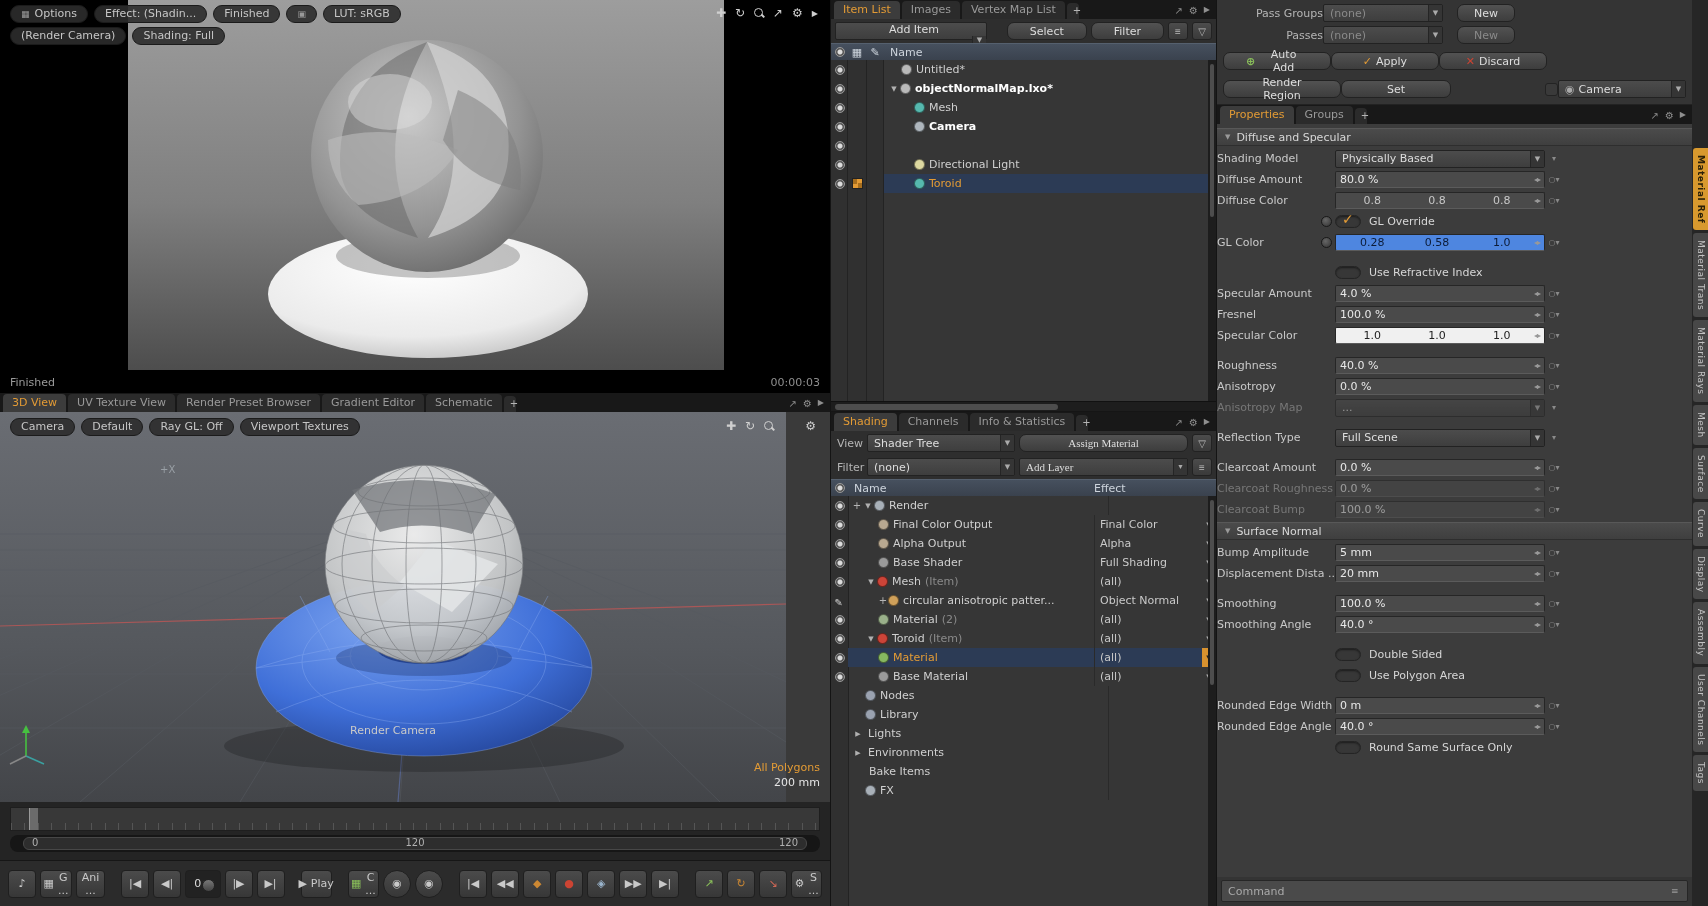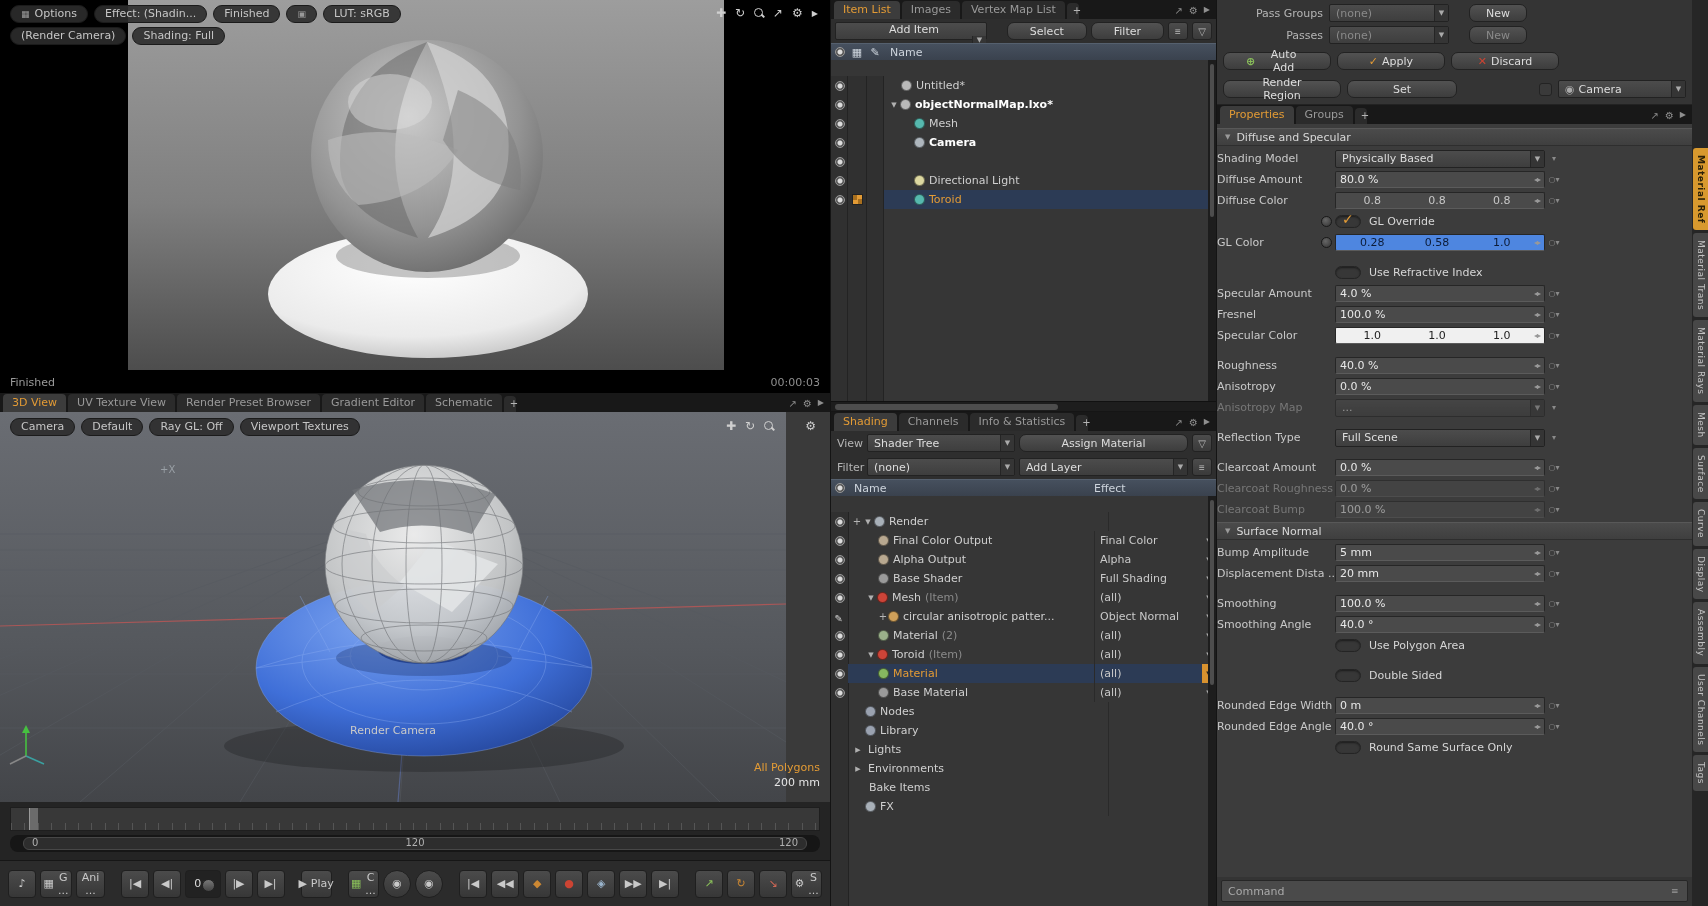--- a/index.html
+++ b/index.html
@@ -75,29 +75,29 @@
   .tbtn.gapL { margin-left:12px; }
   .tbtn.pushR { margin-left:auto; }
 
   
   .panel { display:flex; flex-direction:column; background:#363636; }
   .panel.ilist { height:412px; flex:none; border-bottom:1px solid #151515; }
   .panel.shade { flex:1; }
   .ptools { display:flex; align-items:center; gap:4px; background:#2e2e2e; padding:3px 4px; flex:none; }
   .additem { width:152px;flex-direction:column; }
   .w150 { width:148px; }
-  .grow { flex:1; }
+  .grow { flex:1;font-family:Liberation Serif, serif; }
   .tlbl { color:#b5b5b5; width:28px; text-align:right; padding-left:2px; flex:none; }
   .colhdr { display:flex; align-items:center; height:17px; background:linear-gradient(#46505e,#3a424e); border-top:1px solid #55606e; color:#cdd4dc; flex:none; }
   .colhdr .hname { padding-left:6px; flex:1; }
   .colhdr .heff { width:122px; flex:none; }
   .gut { width:17px; flex:none; display:flex; align-items:center; justify-content:center; }
   .gut.w18 { width:18px; }
   .treewrap { flex:1; position:relative; overflow:hidden; }
-  .tree { position:absolute; inset:0;margin-top:16px; }
+  .tree { position:absolute; inset:0; }
   .tree.cols3::before { content:""; position:absolute; left:0; top:0; bottom:0; width:53px;
     background:linear-gradient(90deg,#303030 0 16px,#232323 16px 17px,#303030 17px 35px,#232323 35px 36px,#303030 36px 52px,#232323 52px 53px); }
   .tree.cols1::before { content:""; position:absolute; left:0; top:0; bottom:0; width:17px; background:#303030; border-right:1px solid #232323; }
   .trow { position:relative; display:flex; align-items:center; height:19px; }
   .tind { flex:1; min-width:0; display:flex; align-items:center; height:100%; padding-left:calc(4px + var(--ind,0)*13px); white-space:nowrap; overflow:hidden; }
   .trow.sel .tind, .trow.sel .effcol, .trow.sel .effdd { background:#2c3b55; }
   .tlabel { color:#cfcfcf; margin-left:4px; }
   .trow.bold .tlabel { color:#fff; font-weight:bold; }
   .trow.hot .tlabel { color:#e39b35; }
   .tsuffix { color:#8a8a8a; margin-left:4px; }
@@ -111,21 +111,21 @@
   .effcol { width:108px; flex:none; height:100%; display:flex; align-items:center; border-left:1px solid #2a2a2a; padding-left:5px; color:#c9c9c9; white-space:nowrap; overflow:hidden; }
   .effdd { width:14px; height:100%; flex:none; display:flex; align-items:center; justify-content:center; font-size:7px; color:#aaa; }
   .trow.effhot .effdd { background:#d8922f; color:#222; }
   .vscroll { position:absolute; right:0; top:0; bottom:0; width:8px; background:#1d1d1d; }
   .vscroll::before { content:""; display:block; width:4px; margin:4px 2px; height:45%; background:#4d4d4d; border-radius:2px; }
   .hscroll { height:10px; background:#1d1d1d; border-top:1px solid #111; flex:none; }
   .hscroll::before { content:""; display:block; height:6px; margin:2px 4px; width:58%; background:#4d4d4d; border-radius:3px; }
 
   
   .rp-top { padding:4px 6px 6px; background:#343434; border-bottom:1px solid #222; flex:none; display:flex; flex-direction:column; gap:4px; }
-  .rp-row { display:flex; align-items:center; gap:6px; }
+  .rp-row { display:flex; align-items:center; }
   .rp-label { width:100px; text-align:right; color:#b5b5b5; flex:none; }
   .rp-row .pdrop { width:120px; }
   .rbtn.new { width:58px; justify-content:center; margin-left:14px; }
   .rbtn.dim { color:#8a8a8a; }
   .btns3 { margin-top:4px; }
   .btns3 .rbtn { flex:1; justify-content:center; max-width:108px; }
   .gicon { font-weight:bold; }
   .chkbox { width:13px; height:13px; background:#3a3a3a; border:1px solid #232323; border-radius:3px; flex:none; }
   .props { flex:1; background:#3c3c3c; overflow:hidden; padding-top:2px; }
   .psect { height:18px; display:flex; align-items:center; gap:6px; background:linear-gradient(#4b4b4b,#3f3f3f); border-top:1px solid #585858; border-bottom:1px solid #2e2e2e; color:#d8d8d8; padding-left:8px; margin:2px 0; }
@@ -1130,31 +1130,31 @@
         </div>
         <div class="prow">
           <span class="plabel">Smoothing Angle</span>
 
           <div class="pfield">
             <span class="pval">40.0 °</span>
             <span class="spin">◂▸</span>
           </div>
           <span class="chmini">○▾</span>
         </div>
+        <div class="prow gap">
+          <span class="plabel"></span>
+
+          <span class="pcheck"></span>
+          <span class="pchecklabel">Double Sided</span>
+        </div>
         <div class="prow">
           <span class="plabel"></span>
 
           <span class="pcheck"></span>
           <span class="pchecklabel">Use Polygon Area</span>
-        </div>
-        <div class="prow gap">
-          <span class="plabel"></span>
-
-          <span class="pcheck"></span>
-          <span class="pchecklabel">Double Sided</span>
         </div>
         <div class="prow gap">
           <span class="plabel">Rounded Edge Width</span>
 
           <div class="pfield">
             <span class="pval">0 m</span>
             <span class="spin">◂▸</span>
           </div>
           <span class="chmini">○▾</span>
         </div>

